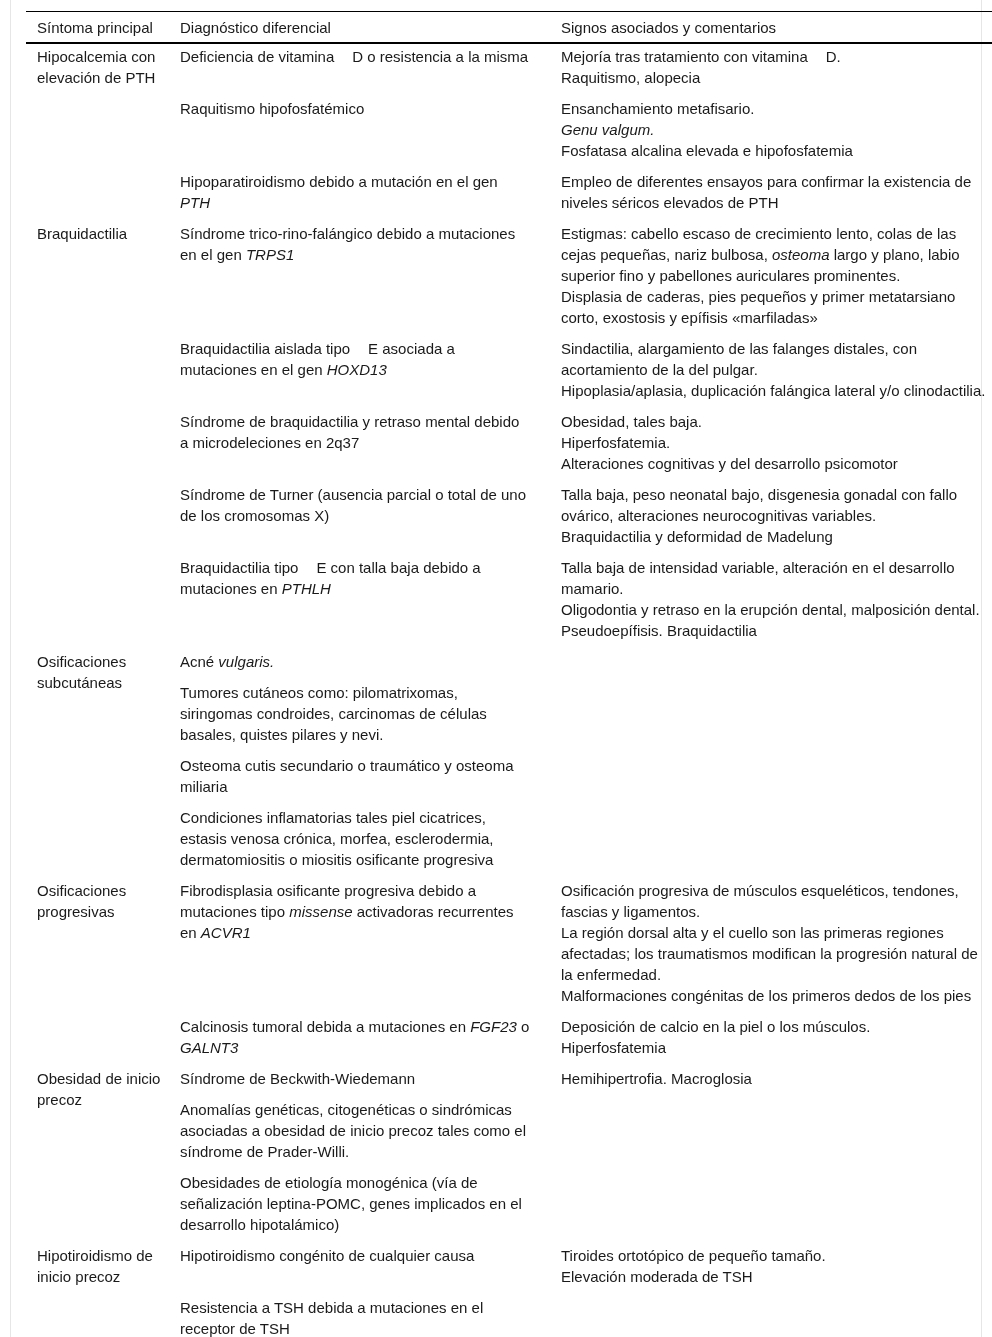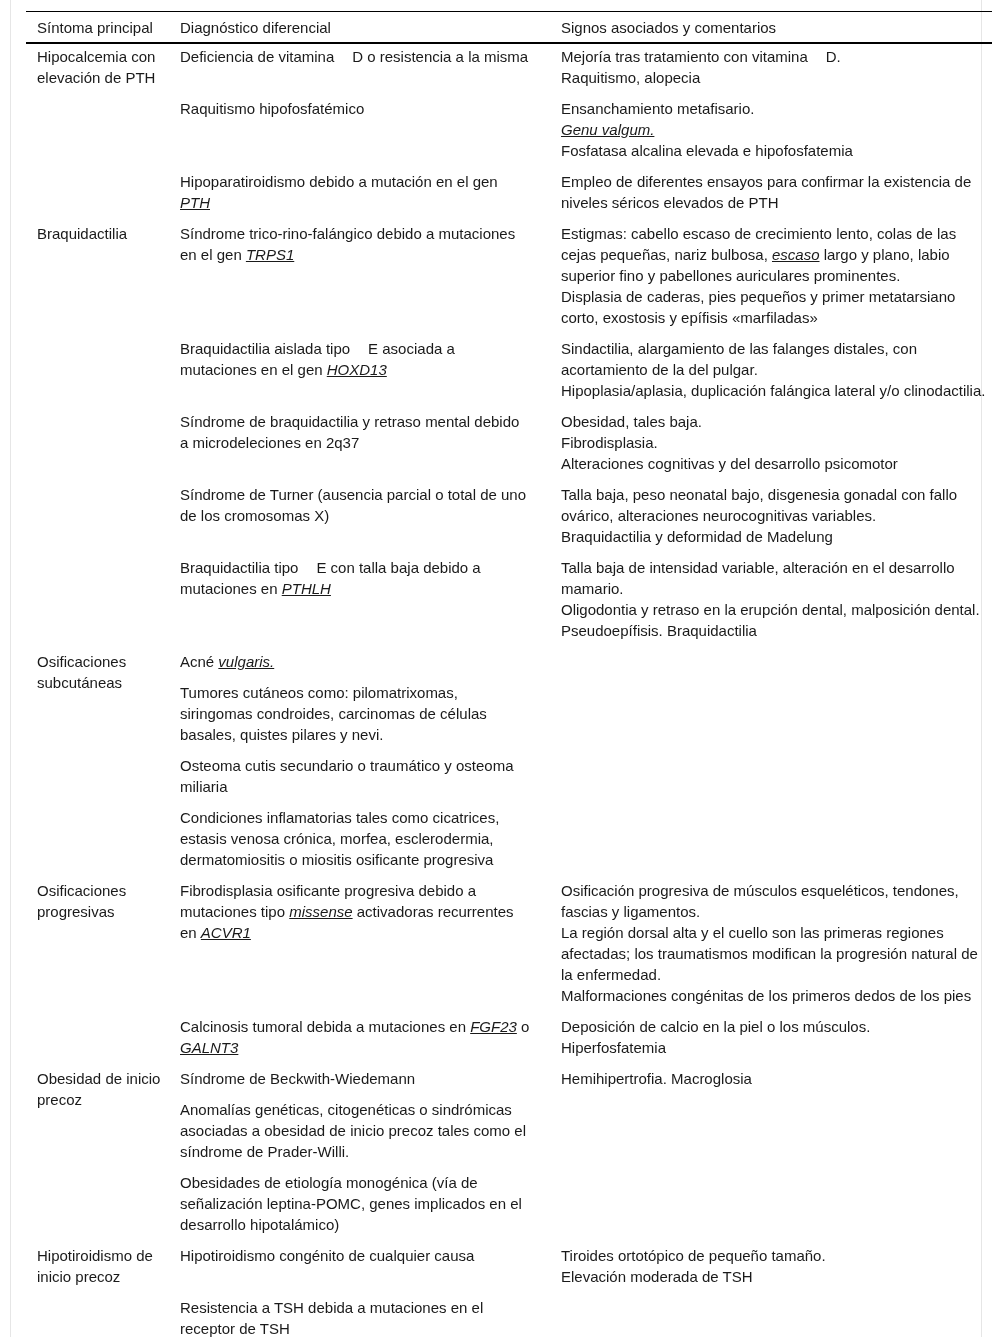--- a/index.html
+++ b/index.html
@@ -59,21 +59,21 @@
   table.dx tr.first td { padding-top: 2px; }
   table.dx tr.sub td { padding-top: 2px; }
   col.c1 { width: 143px; }
   col.c2 { width: 381px; }
   col.c3 { width: 447px; }
   .c1cell { padding-left: 11px !important; padding-right: 6px !important; }
   .c2cell { padding-left: 11px !important; padding-right: 20px !important; }
   .c3cell { padding-left: 11px !important; padding-right: 10px !important; }
   th.c1cell, th.c2cell, th.c3cell { }
   .line { display: block; }
-  i, .it { font-style: italic; text-decoration: underline; }
+  i, .it { font-style: italic; }
   .gap { display: inline-block; width: 18px; }
 </style>
 </head>
 <body>
 
 <div class="frame"></div>
 
 <table class="dx">
   <colgroup>
     <col class="c1">
@@ -107,36 +107,36 @@
       <tr class="sub">
         <td class="c2cell"><span>Hipoparatiroidismo debido a mutación en el gen </span><i>PTH</i></td>
         <td class="c3cell">
           <span class="line"><span>Empleo de diferentes ensayos para confirmar la existencia de niveles séricos elevados de PTH</span></span>
         </td>
       </tr>
       <tr class="first">
         <td class="c1cell" rowspan="5">Braquidactilia</td>
         <td class="c2cell"><span>Síndrome trico-rino-falángico debido a mutaciones en el gen </span><i>TRPS1</i></td>
         <td class="c3cell">
-          <span class="line"><span>Estigmas: cabello escaso de crecimiento lento, colas de las cejas pequeñas, nariz bulbosa, </span><i>escaso</i><span> largo y plano, labio superior fino y pabellones auriculares prominentes.</span></span>
+          <span class="line"><span>Estigmas: cabello escaso de crecimiento lento, colas de las cejas pequeñas, nariz bulbosa, </span><i>osteoma</i><span> largo y plano, labio superior fino y pabellones auriculares prominentes.</span></span>
           <span class="line"><span>Displasia de caderas, pies pequeños y primer metatarsiano corto, exostosis y epífisis «marfiladas»</span></span>
         </td>
       </tr>
       <tr class="sub">
         <td class="c2cell"><span>Braquidactilia aislada tipo</span><span class="gap"></span><span>E asociada a mutaciones en el gen </span><i>HOXD13</i></td>
         <td class="c3cell">
           <span class="line"><span>Sindactilia, alargamiento de las falanges distales, con acortamiento de la del pulgar.</span></span>
           <span class="line"><span>Hipoplasia/aplasia, duplicación falángica lateral y/o clinodactilia.</span></span>
         </td>
       </tr>
       <tr class="sub">
         <td class="c2cell"><span>Síndrome de braquidactilia y retraso mental debido a microdeleciones en 2q37</span></td>
         <td class="c3cell">
           <span class="line"><span>Obesidad, tales baja.</span></span>
-          <span class="line"><span>Fibrodisplasia.</span></span>
+          <span class="line"><span>Hiperfosfatemia.</span></span>
           <span class="line"><span>Alteraciones cognitivas y del desarrollo psicomotor</span></span>
         </td>
       </tr>
       <tr class="sub">
         <td class="c2cell"><span>Síndrome de Turner (ausencia parcial o total de uno de los cromosomas X)</span></td>
         <td class="c3cell">
           <span class="line"><span>Talla baja, peso neonatal bajo, disgenesia gonadal con fallo ovárico, alteraciones neurocognitivas variables.</span></span>
           <span class="line"><span>Braquidactilia y deformidad de Madelung</span></span>
         </td>
       </tr>
@@ -155,21 +155,21 @@
       </tr>
       <tr class="sub">
         <td class="c2cell"><span>Tumores cutáneos como: pilomatrixomas, siringomas condroides, carcinomas de células basales, quistes pilares y nevi.</span></td>
         <td class="c3cell"></td>
       </tr>
       <tr class="sub">
         <td class="c2cell"><span>Osteoma cutis secundario o traumático y osteoma miliaria</span></td>
         <td class="c3cell"></td>
       </tr>
       <tr class="sub">
-        <td class="c2cell"><span>Condiciones inflamatorias tales como cicatrices, estasis venosa crónica, morfea, esclerodermia, dermatomiositis o miositis osificante progresiva</span></td>
+        <td class="c2cell"><span>Condiciones inflamatorias tales piel cicatrices, estasis venosa crónica, morfea, esclerodermia, dermatomiositis o miositis osificante progresiva</span></td>
         <td class="c3cell"></td>
       </tr>
       <tr class="first">
         <td class="c1cell" rowspan="2">Osificaciones progresivas</td>
         <td class="c2cell"><span>Fibrodisplasia osificante progresiva debido a mutaciones tipo </span><i>missense</i><span> activadoras recurrentes en </span><i>ACVR1</i></td>
         <td class="c3cell">
           <span class="line"><span>Osificación progresiva de músculos esqueléticos, tendones, fascias y ligamentos.</span></span>
           <span class="line"><span>La región dorsal alta y el cuello son las primeras regiones afectadas; los traumatismos modifican la progresión natural de la enfermedad.</span></span>
           <span class="line"><span>Malformaciones congénitas de los primeros dedos de los pies</span></span>
         </td>

